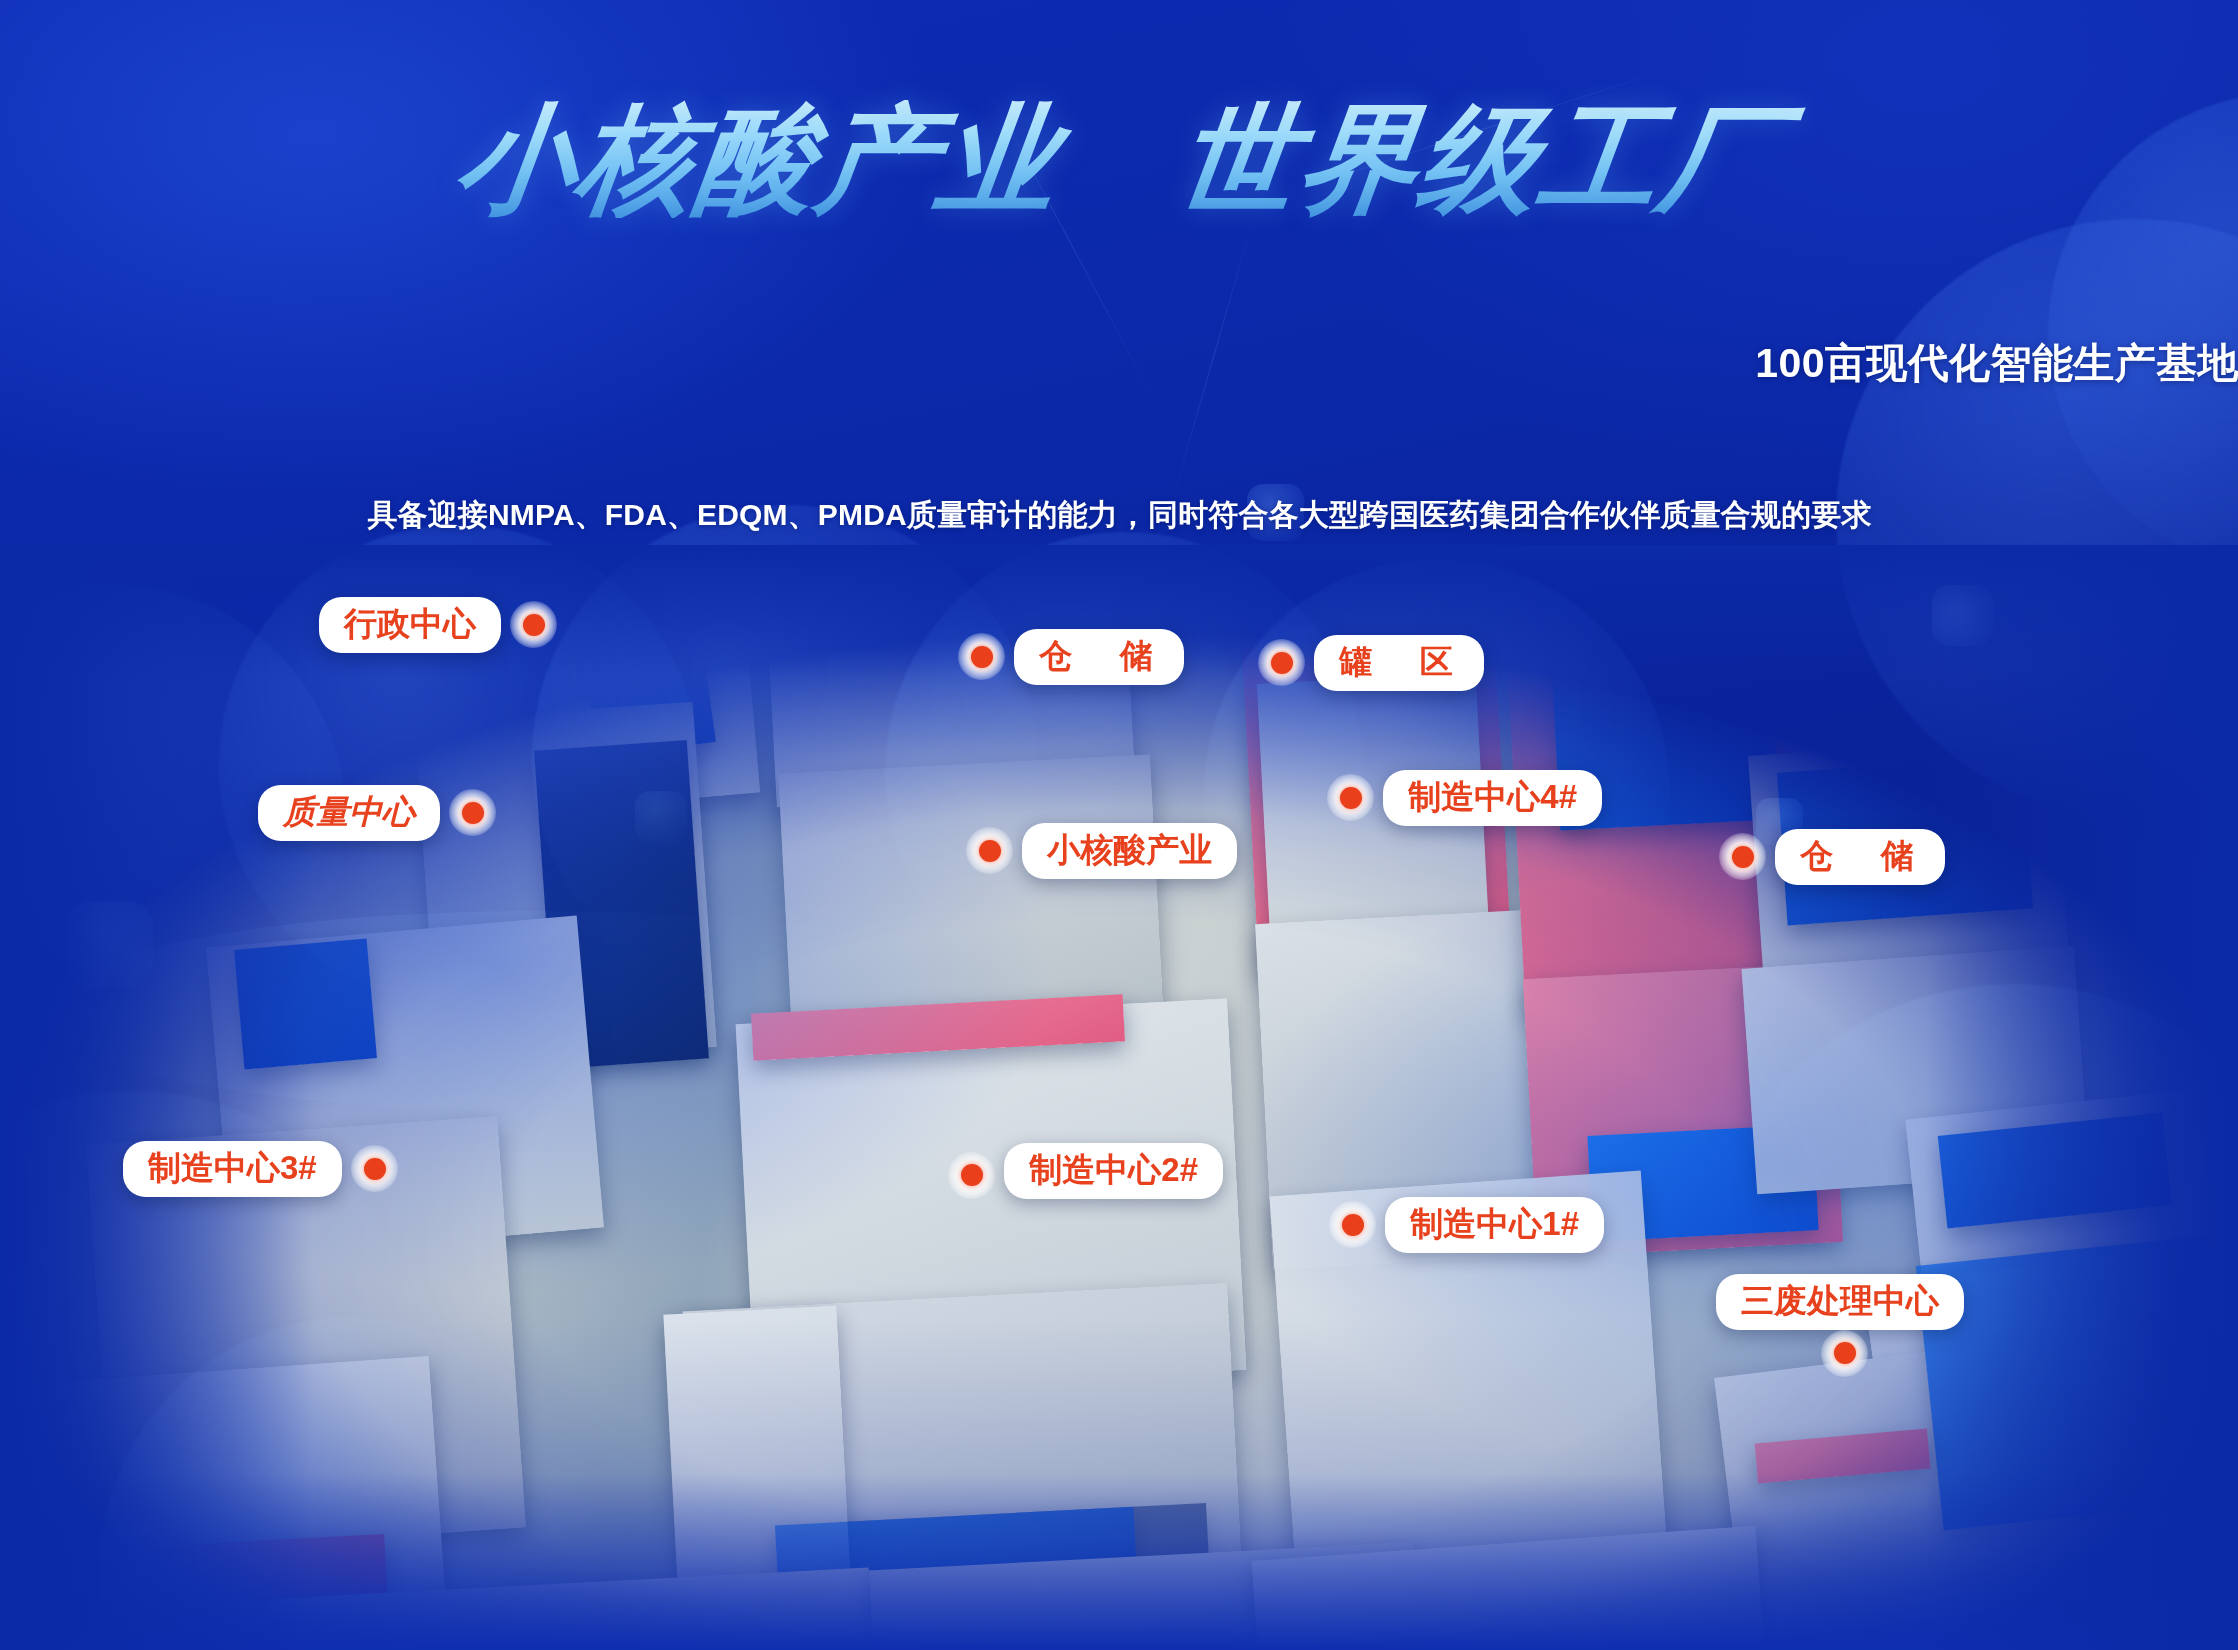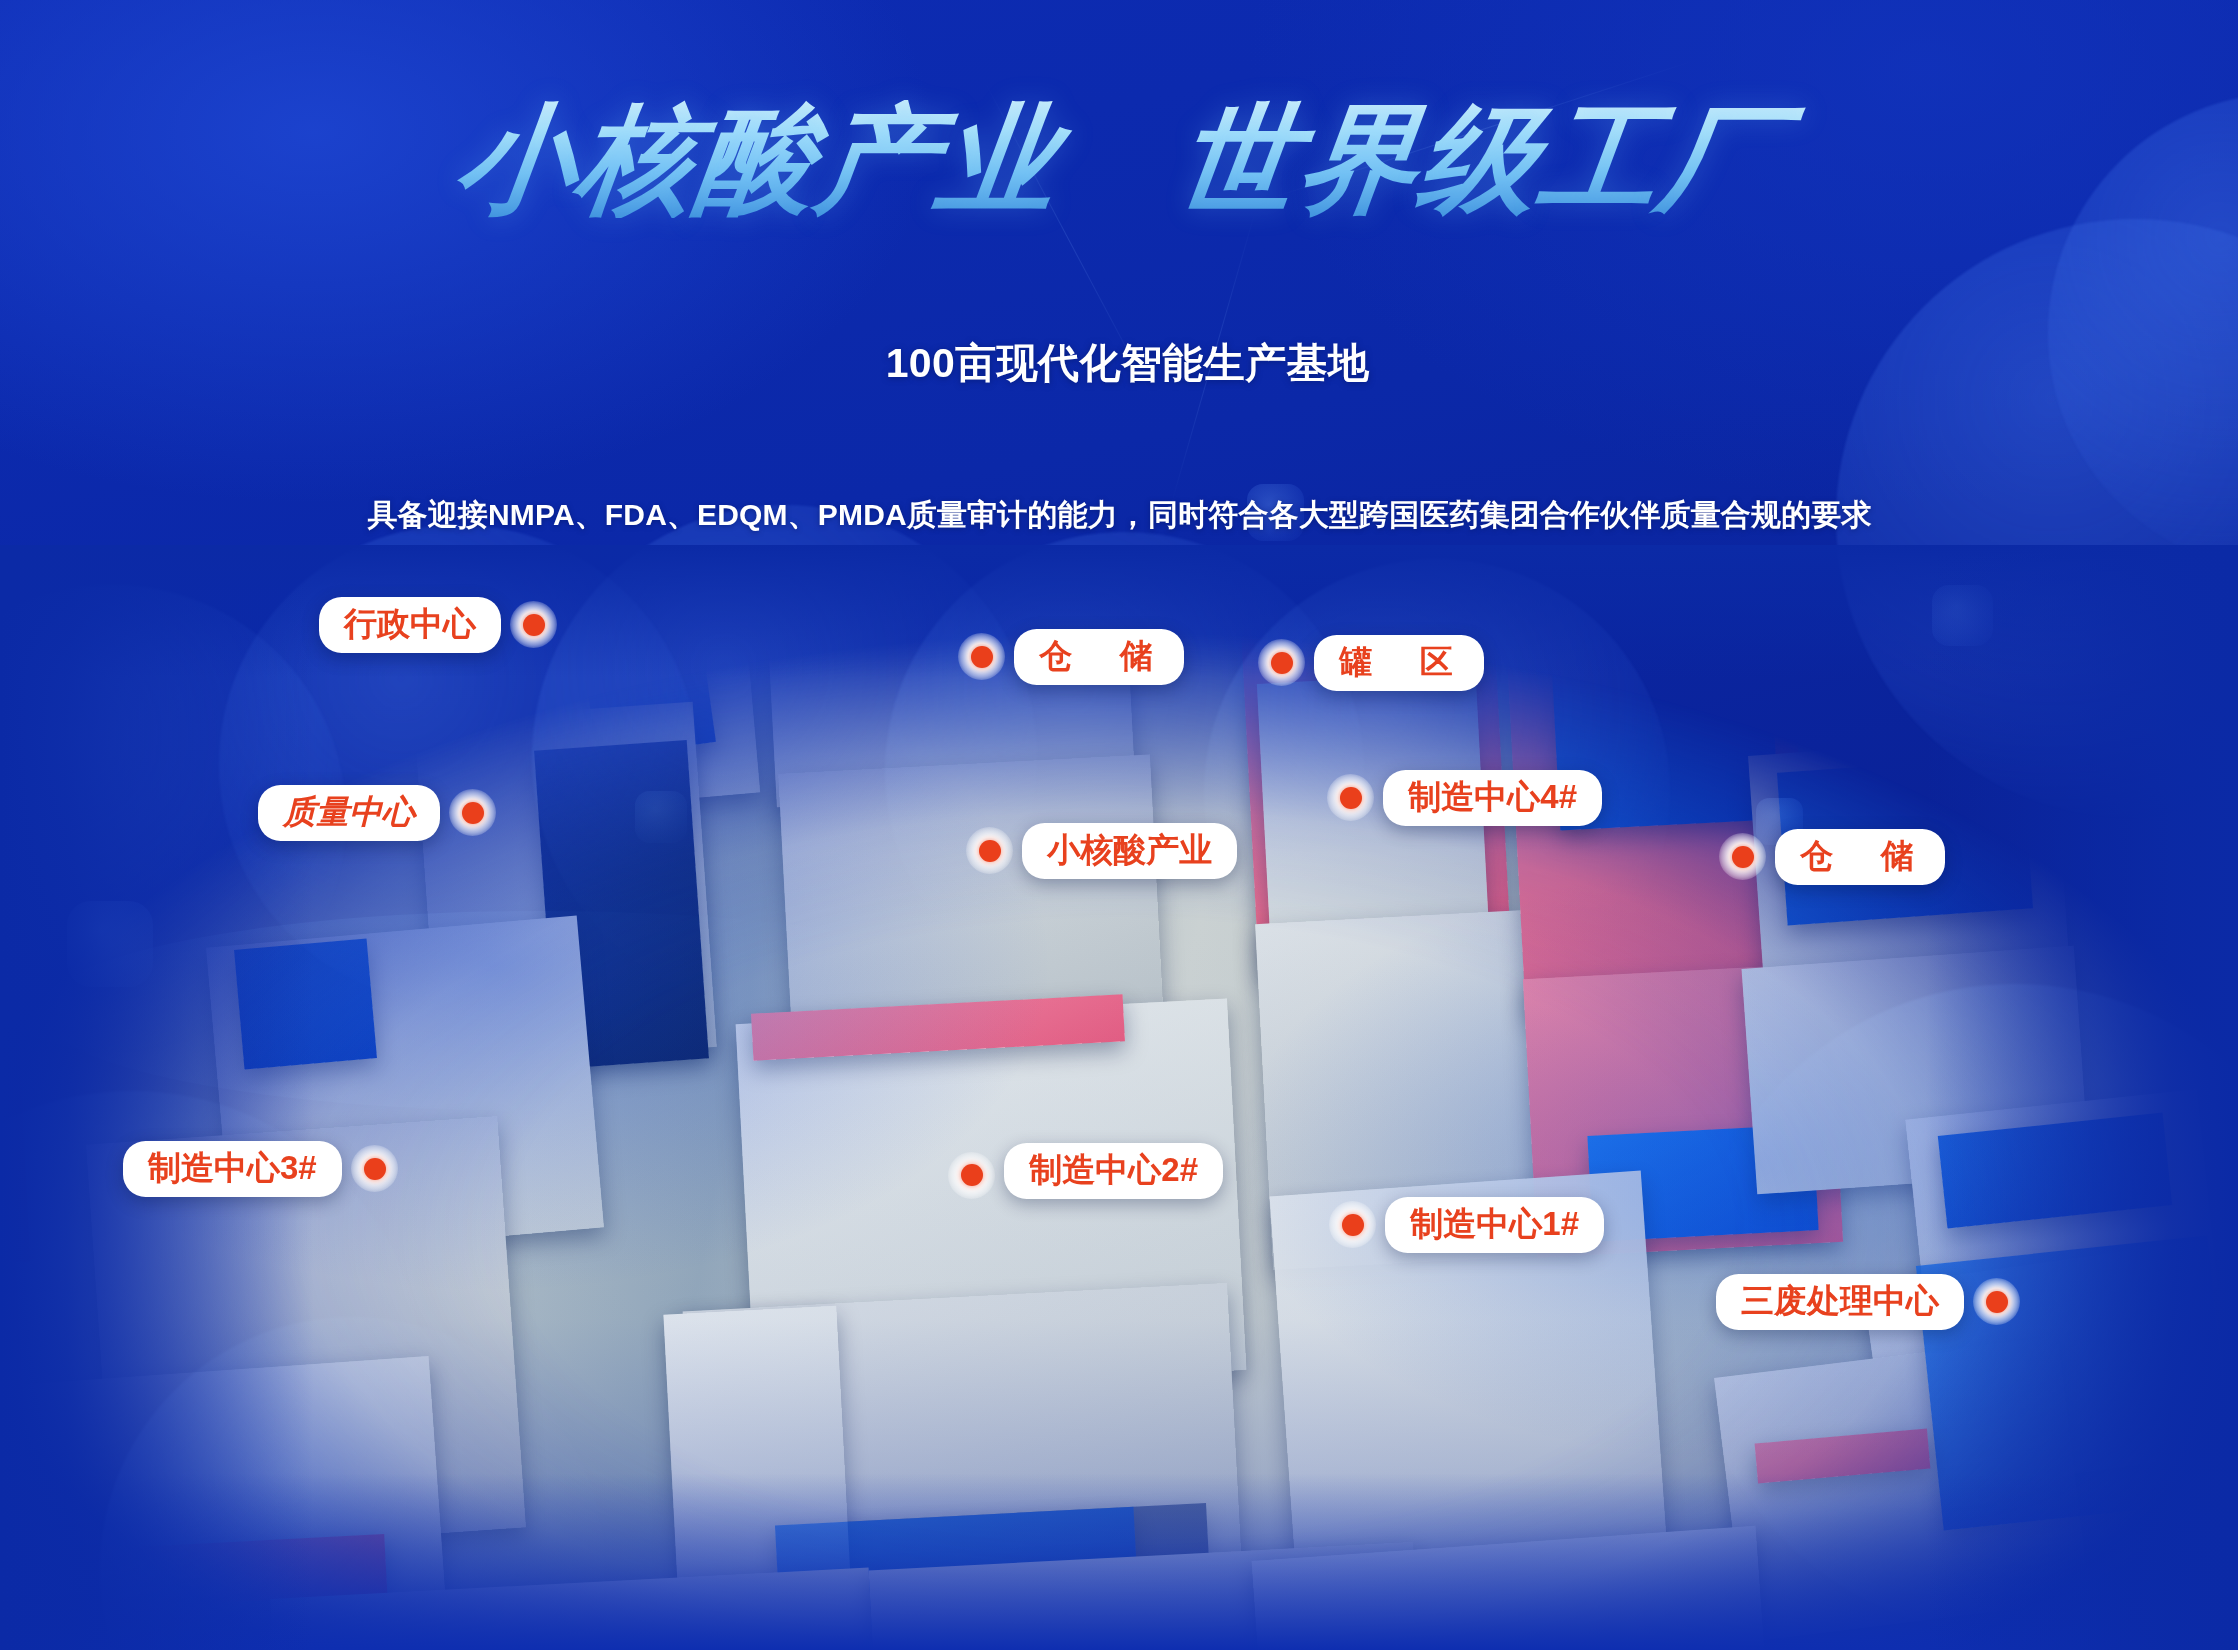--- a/index.html
+++ b/index.html
@@ -48,21 +48,21 @@
     background:linear-gradient(180deg,#c9ecfb 0%,#a9e2fa 26%,#74c2f2 62%,#3f92dd 100%);
     -webkit-background-clip:text;background-clip:text;color:transparent;
     -webkit-text-fill-color:transparent;
     text-shadow:0 0 27px rgba(110,190,255,.28);
     white-space:pre;
     transform:skewX(-7deg);
   }
 
   
   .subhead{
-    position:absolute;left:16px;right:0;top:336px;text-align:center;
+    position:absolute;left:16px;right:0;top:336px;text-align:right;
     color:#ffffff;font-size:41px;font-weight:700;letter-spacing:.01em;
     text-shadow:0 1.3px 6.7px rgba(0,20,90,.55);
   }
   .specline{
     position:absolute;left:0;right:0;text-align:center;color:#ffffff;
     font-size:30px;font-weight:400;letter-spacing:.005em;
     text-shadow:0 1.3px 5.3px rgba(0,20,90,.5);
   }
   #spec1{top:436px;}
   #spec2{top:495px;font-weight:bold;}
@@ -312,21 +312,21 @@
     <div class="pill">制造中心2#</div>
   </div>
 
   <div class="marker" style="left:1329px;top:1197px;">
     <div class="dot gap-r">
         <i></i>
       </div>
     <div class="pill">制造中心1#</div>
   </div>
 
-  <div class="marker" style="left:1716px;top:1274px;">
+  <div class="marker" style="left:1716px;top:1274px;flex-direction:column;">
     <div class="pill">三废处理中心</div>
     <div class="dot gap-l">
         <i></i>
       </div>
   </div>
 
 </div>
 
 
 </body></html>

